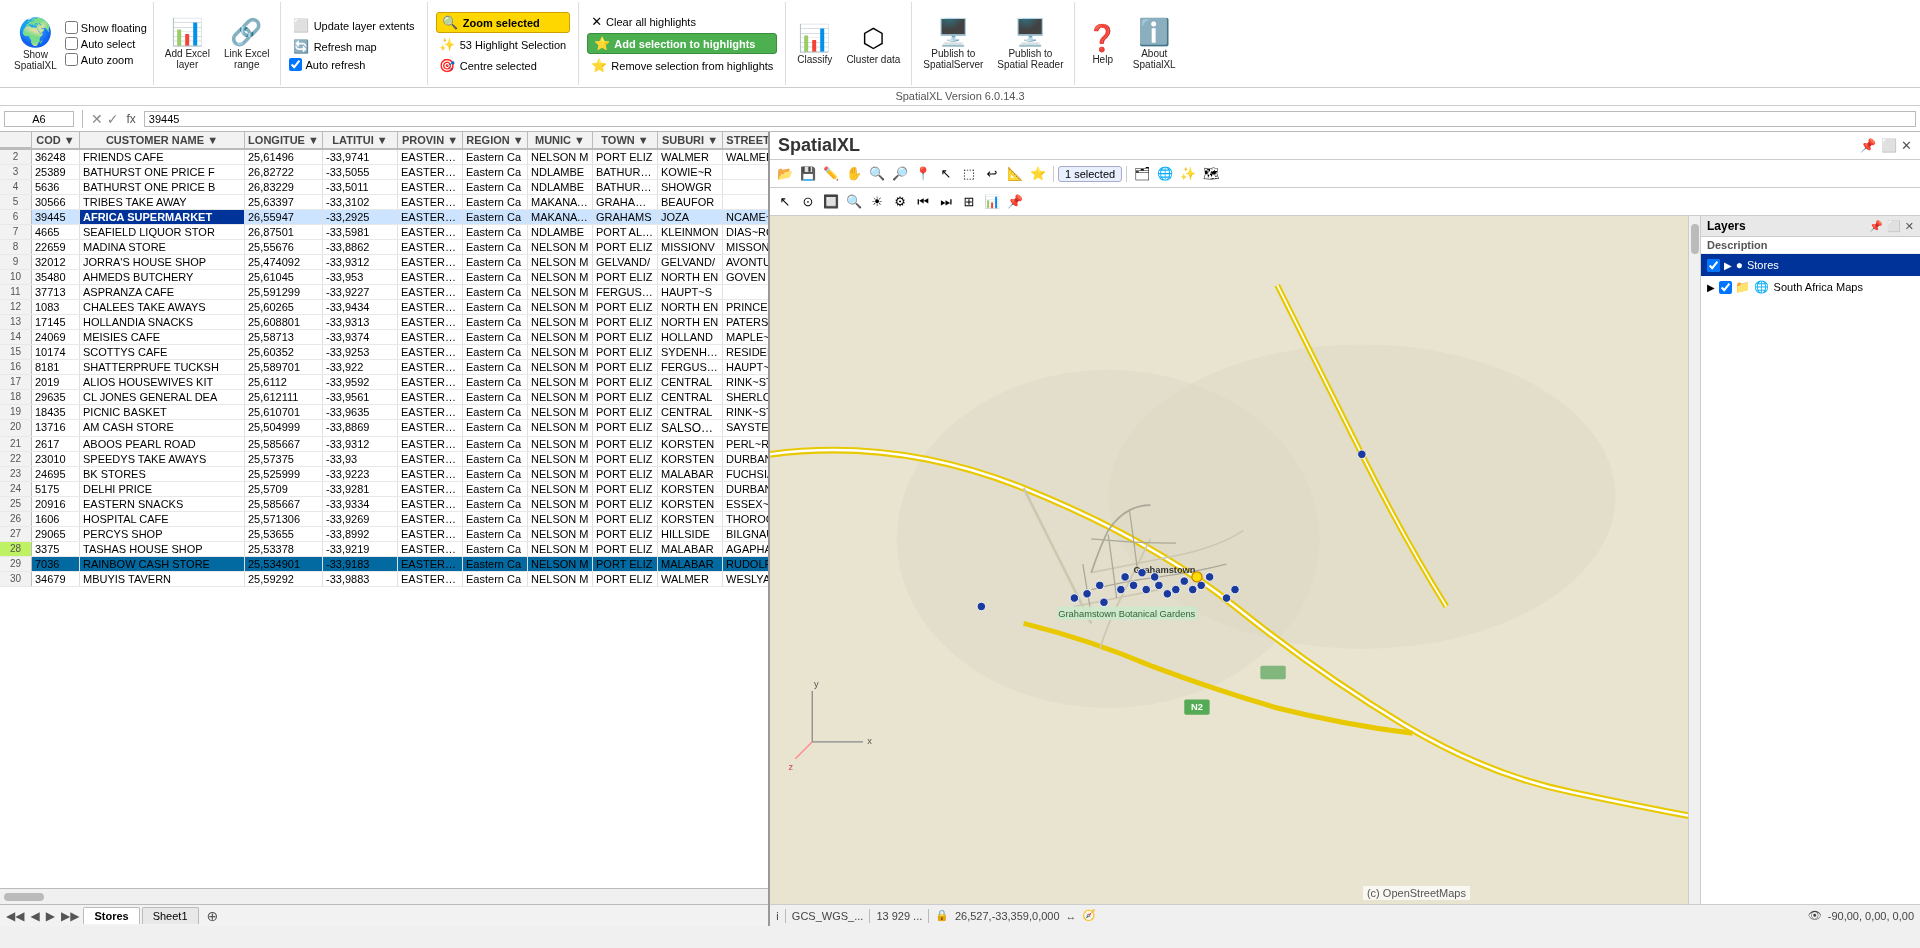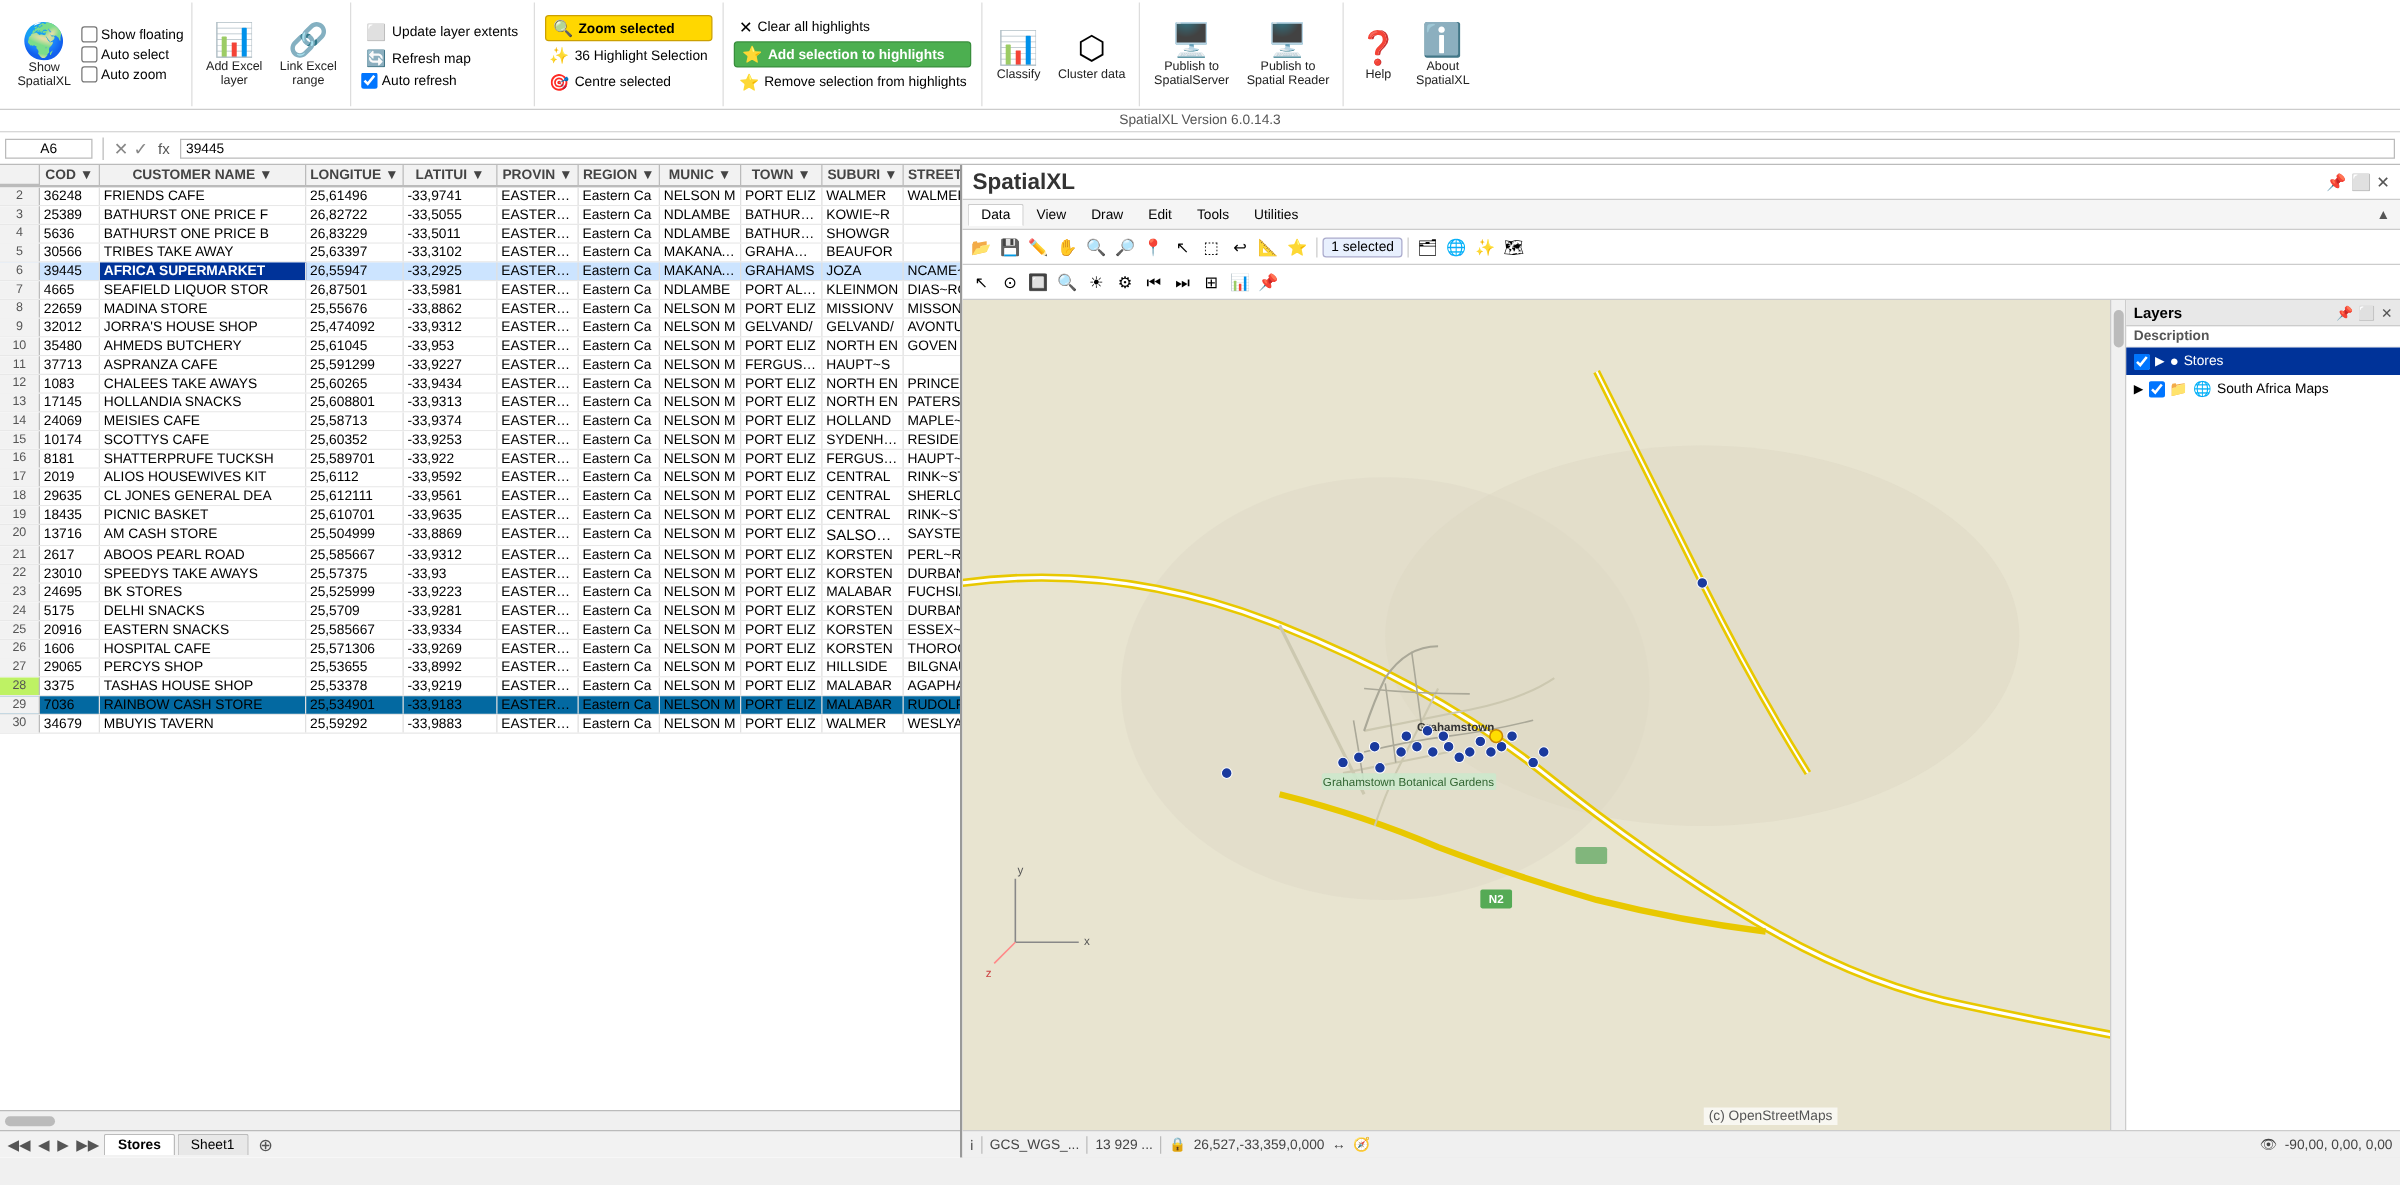--- a/index.html
+++ b/index.html
@@ -60,21 +60,21 @@
     </label>
   </div>
 
   <div style="display:flex;flex-direction:column;justify-content:center;border-right:1px solid #ddd;padding:2px 8px;gap:2px;">
     <div style="display:flex;align-items:center;gap:4px;cursor:pointer;padding:2px 6px;background:#ffd700;border:1px solid #cca000;border-radius:3px;">
       <span style="font-size:13px;">🔍</span>
       <span style="font-size:11px;font-weight:bold;white-space:nowrap;">Zoom selected</span>
     </div>
     <div style="display:flex;align-items:center;gap:4px;cursor:pointer;padding:1px 3px;border:1px solid transparent;border-radius:2px;">
       <span style="font-size:13px;">✨</span>
-      <span style="font-size:11px;white-space:nowrap;">36  Highlight Selection</span>
+      <span style="font-size:11px;white-space:nowrap;">53  Highlight Selection</span>
     </div>
     <div style="display:flex;align-items:center;gap:4px;cursor:pointer;padding:1px 3px;border:1px solid transparent;border-radius:2px;">
       <span style="font-size:13px;">🎯</span>
       <span style="font-size:11px;white-space:nowrap;">Centre selected</span>
     </div>
   </div>
 
   <div style="display:flex;flex-direction:column;justify-content:center;border-right:1px solid #ddd;padding:2px 8px;gap:2px;">
     <div style="display:flex;align-items:center;gap:4px;cursor:pointer;padding:1px 3px;border:1px solid transparent;border-radius:2px;">
       <span style="font-size:13px;">✕</span>
@@ -443,21 +443,21 @@
             <div style="width: 65px; min-width: 65px; border-right: 1px solid rgb(224, 224, 224); padding: 1px 3px; font-size: 11px; white-space: nowrap; overflow: hidden; text-overflow: ellipsis;">EASTERN C</div>
             <div style="width: 65px; min-width: 65px; border-right: 1px solid rgb(224, 224, 224); padding: 1px 3px; font-size: 11px; white-space: nowrap; overflow: hidden; text-overflow: ellipsis;">Eastern Ca</div>
             <div style="width: 65px; min-width: 65px; border-right: 1px solid rgb(224, 224, 224); padding: 1px 3px; font-size: 11px; white-space: nowrap; overflow: hidden; text-overflow: ellipsis;">NELSON M</div>
             <div style="width: 65px; min-width: 65px; border-right: 1px solid rgb(224, 224, 224); padding: 1px 3px; font-size: 11px; white-space: nowrap; overflow: hidden; text-overflow: ellipsis;">PORT ELIZ</div>
             <div style="width: 65px; min-width: 65px; border-right: 1px solid rgb(224, 224, 224); padding: 1px 3px; font-size: 11px; white-space: nowrap; overflow: hidden; text-overflow: ellipsis;">MALABAR</div>
             <div style="width: 65px; min-width: 65px; border-right: 1px solid rgb(224, 224, 224); padding: 1px 3px; font-size: 11px; white-space: nowrap; overflow: hidden; text-overflow: ellipsis;">FUCHSIA~</div>
           </div>
           <div style="display: flex; border-bottom: 1px solid rgb(232, 232, 232); background: rgb(255, 255, 255); flex-shrink: 0;">
             <div style="width: 32px; min-width: 32px; background: rgb(242, 242, 242); border-right: 1px solid rgb(187, 187, 187); text-align: center; font-size: 10px; color: rgb(85, 85, 85); padding: 1px 0px; flex-shrink: 0;">24</div>
             <div style="width: 48px; min-width: 48px; border-right: 1px solid rgb(224, 224, 224); padding: 1px 3px; font-size: 11px; white-space: nowrap; overflow: hidden; text-overflow: ellipsis;">5175</div>
-            <div style="width: 165px; min-width: 165px; border-right: 1px solid rgb(224, 224, 224); padding: 1px 3px; font-size: 11px; white-space: nowrap; overflow: hidden; text-overflow: ellipsis;">DELHI SNACKS</div>
+            <div style="width: 165px; min-width: 165px; border-right: 1px solid rgb(224, 224, 224); padding: 1px 3px; font-size: 11px; white-space: nowrap; overflow: hidden; text-overflow: ellipsis;">DELHI PRICE</div>
             <div style="width: 78px; min-width: 78px; border-right: 1px solid rgb(224, 224, 224); padding: 1px 3px; font-size: 11px; white-space: nowrap; overflow: hidden; text-overflow: ellipsis;">25,5709</div>
             <div style="width: 75px; min-width: 75px; border-right: 1px solid rgb(224, 224, 224); padding: 1px 3px; font-size: 11px; white-space: nowrap; overflow: hidden; text-overflow: ellipsis;">-33,9281</div>
             <div style="width: 65px; min-width: 65px; border-right: 1px solid rgb(224, 224, 224); padding: 1px 3px; font-size: 11px; white-space: nowrap; overflow: hidden; text-overflow: ellipsis;">EASTERN C</div>
             <div style="width: 65px; min-width: 65px; border-right: 1px solid rgb(224, 224, 224); padding: 1px 3px; font-size: 11px; white-space: nowrap; overflow: hidden; text-overflow: ellipsis;">Eastern Ca</div>
             <div style="width: 65px; min-width: 65px; border-right: 1px solid rgb(224, 224, 224); padding: 1px 3px; font-size: 11px; white-space: nowrap; overflow: hidden; text-overflow: ellipsis;">NELSON M</div>
             <div style="width: 65px; min-width: 65px; border-right: 1px solid rgb(224, 224, 224); padding: 1px 3px; font-size: 11px; white-space: nowrap; overflow: hidden; text-overflow: ellipsis;">PORT ELIZ</div>
             <div style="width: 65px; min-width: 65px; border-right: 1px solid rgb(224, 224, 224); padding: 1px 3px; font-size: 11px; white-space: nowrap; overflow: hidden; text-overflow: ellipsis;">KORSTEN</div>
             <div style="width: 65px; min-width: 65px; border-right: 1px solid rgb(224, 224, 224); padding: 1px 3px; font-size: 11px; white-space: nowrap; overflow: hidden; text-overflow: ellipsis;">DURBAN~</div>
           </div>
           <div style="display: flex; border-bottom: 1px solid rgb(232, 232, 232); background: rgb(255, 255, 255); flex-shrink: 0;">
@@ -560,30 +560,20 @@
 
     <div style="background:#fff;border-bottom:1px solid #ccc;display:flex;align-items:center;justify-content:space-between;padding:2px 8px;height:28px;">
       <span style="font-size:18px;font-weight:bold;color:#333;">SpatialXL</span>
       <div style="display:flex;gap:4px;align-items:center;">
         <span style="font-size:13px;cursor:pointer;color:#555;">📌</span>
         <span style="font-size:13px;cursor:pointer;color:#555;">⬜</span>
         <span style="font-size:13px;cursor:pointer;color:#555;">✕</span>
       </div>
     </div>
 
-    <div style="background:#f5f5f5;border-bottom:1px solid #ccc;display:flex;align-items:center;padding:0 4px;height:24px;">
-      <div style="padding:2px 10px;cursor:pointer;font-size:11px;background:#fff;border:1px solid #ccc;border-bottom:1px solid #fff;border-radius:2px 2px 0 0;">Data</div>
-      <div style="padding:2px 10px;cursor:pointer;font-size:11px;">View</div>
-      <div style="padding:2px 10px;cursor:pointer;font-size:11px;">Draw</div>
-      <div style="padding:2px 10px;cursor:pointer;font-size:11px;">Edit</div>
-      <div style="padding:2px 10px;cursor:pointer;font-size:11px;">Tools</div>
-      <div style="padding:2px 10px;cursor:pointer;font-size:11px;">Utilities</div>
-      <div style="flex:1;"></div>
-      <span style="font-size:11px;cursor:pointer;color:#555;padding:0 4px;">▲</span>
-    </div>
 
     <div style="background:#fff;border-bottom:1px solid #ccc;display:flex;align-items:center;padding:2px 4px;gap:1px;height:28px;flex-wrap:nowrap;">
       <span style="width:22px;height:20px;display:flex;align-items:center;justify-content:center;cursor:pointer;border:1px solid transparent;border-radius:2px;font-size:13px;" title="Open">📂</span>
       <span style="width:22px;height:20px;display:flex;align-items:center;justify-content:center;cursor:pointer;border:1px solid transparent;border-radius:2px;font-size:13px;" title="Save">💾</span>
       <span style="width:22px;height:20px;display:flex;align-items:center;justify-content:center;cursor:pointer;border:1px solid transparent;border-radius:2px;font-size:13px;">✏️</span>
       <span style="width:22px;height:20px;display:flex;align-items:center;justify-content:center;cursor:pointer;border:1px solid transparent;border-radius:2px;font-size:13px;">✋</span>
       <span style="width:22px;height:20px;display:flex;align-items:center;justify-content:center;cursor:pointer;border:1px solid transparent;border-radius:2px;font-size:13px;">🔍</span>
       <span style="width:22px;height:20px;display:flex;align-items:center;justify-content:center;cursor:pointer;border:1px solid transparent;border-radius:2px;font-size:13px;">🔎</span>
       <span style="width:22px;height:20px;display:flex;align-items:center;justify-content:center;cursor:pointer;border:1px solid transparent;border-radius:2px;font-size:13px;">📍</span>
       <span style="width:22px;height:20px;display:flex;align-items:center;justify-content:center;cursor:pointer;border:1px solid transparent;border-radius:2px;font-size:13px;">↖</span>

